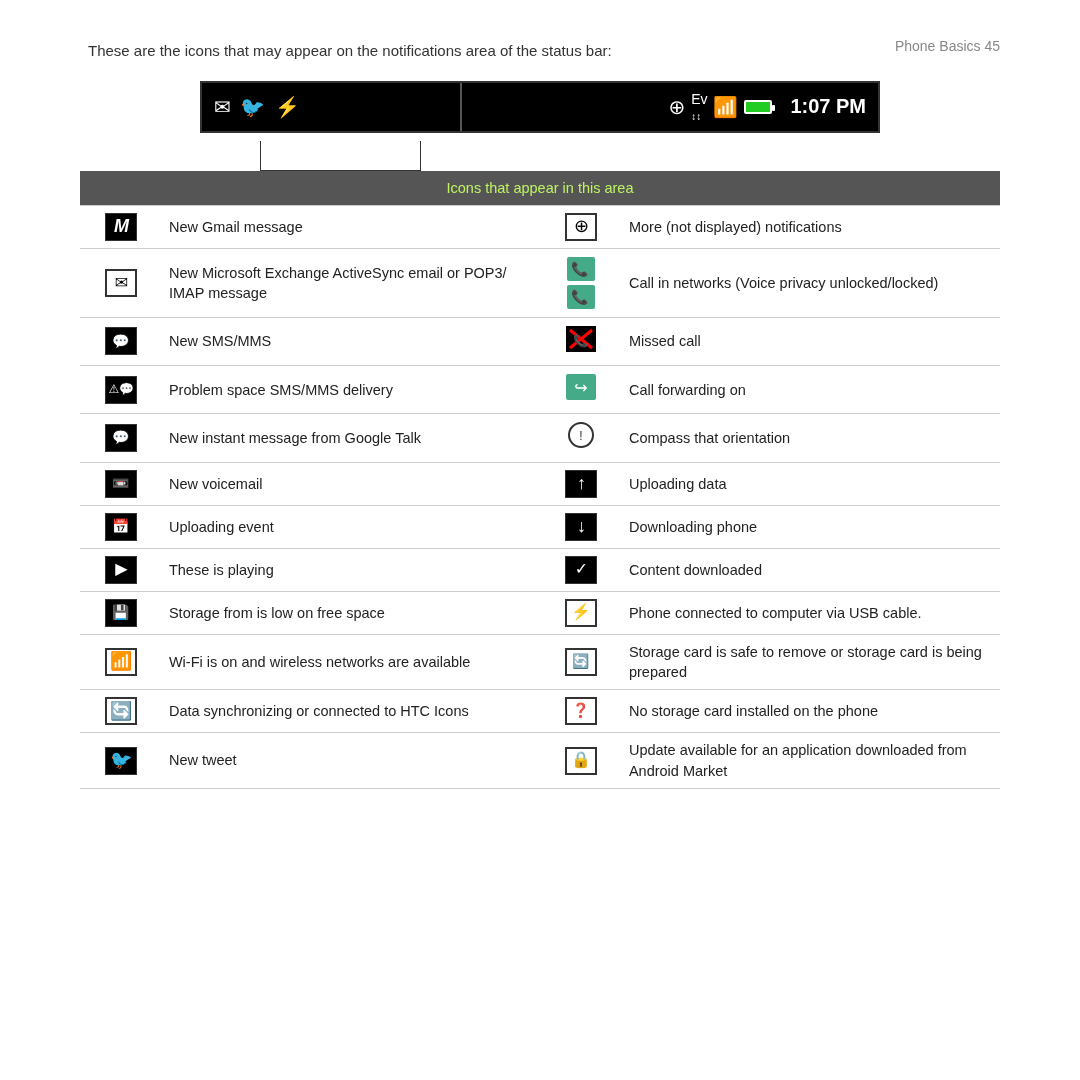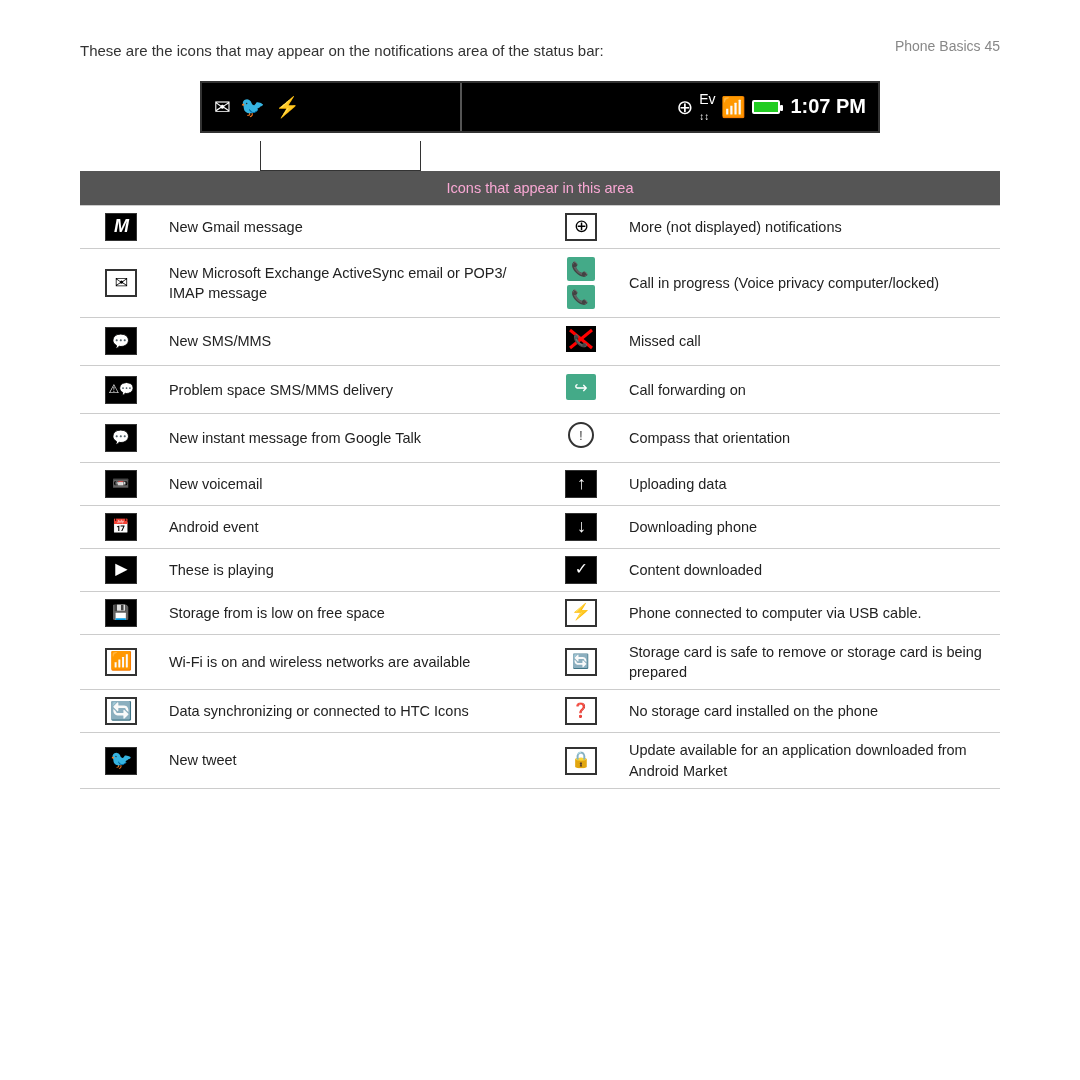--- a/index.html
+++ b/index.html
@@ -33,20 +33,21 @@
       font-weight: bold;
       margin-bottom: 6px;
       margin-top: 10px;
     }
 
     .section-desc {
       font-size: 15px;
       color: #333;
       margin-bottom: 18px;
       line-height: 1.5;
+      margin-left: 8px;
     }
 
     
     .statusbar-wrapper {
       display: flex;
       justify-content: center;
       margin-bottom: 8px;
     }
 
     .statusbar {
@@ -78,21 +79,21 @@
 
     .sb-icon {
       color: #fff;
       font-size: 20px;
     }
 
     .sb-time {
       color: #fff;
       font-size: 20px;
       font-weight: bold;
-      margin-left: 4px;
+      margin-left: 12px;
     }
 
     .battery-icon {
       display: inline-block;
       width: 28px;
       height: 14px;
       border: 2px solid #fff;
       border-radius: 2px;
       position: relative;
       background: #22cc22;
@@ -150,21 +151,21 @@
 
     
     .icon-table {
       width: 100%;
       border-collapse: collapse;
       margin-top: 0;
     }
 
     .table-header {
       background: #555;
-      color: #f9a8d4;
+      color: #bef264;
       text-align: center;
       padding: 8px 0;
       font-size: 15px;
     }
 
     .icon-table td {
       padding: 7px 6px;
       border-bottom: 1px solid #ccc;
       vertical-align: middle;
       font-size: 14.5px;
@@ -272,21 +273,21 @@
             <svg width="30" height="26">
               <rect x="1" y="1" width="28" height="24" fill="#4a8" rx="2"></rect>
               <text x="14" y="18" text-anchor="middle" fill="white" font-size="14">📞</text>
             </svg>
             <svg width="30" height="26">
               <rect x="1" y="1" width="28" height="24" fill="#4a8" rx="2"></rect>
               <text x="14" y="18" text-anchor="middle" fill="white" font-size="14">📞</text>
             </svg>
           </div>
         </td>
-        <td class="label-cell">Call in progress (Voice privacy computer/locked)</td>
+        <td class="label-cell">Call in networks (Voice privacy unlocked/locked)</td>
       </tr>
 
       <tr>
         <td class="icon-cell">
           <span class="icon-box" style="font-size:14px;">💬</span>
         </td>
         <td class="label-cell">New SMS/MMS</td>
         <td class="icon-cell">
           <svg width="32" height="28">
             <rect x="1" y="1" width="30" height="26" fill="#000"></rect>
@@ -334,21 +335,21 @@
         <td class="icon-cell">
           <span class="icon-box" style="font-size:18px;">↑</span>
         </td>
         <td class="label-cell">Uploading data</td>
       </tr>
 
       <tr>
         <td class="icon-cell">
           <span class="icon-box" style="font-size:14px;">📅</span>
         </td>
-        <td class="label-cell">Android event</td>
+        <td class="label-cell">Uploading event</td>
         <td class="icon-cell">
           <span class="icon-box" style="font-size:18px;">↓</span>
         </td>
         <td class="label-cell">Downloading phone</td>
       </tr>
 
       <tr>
         <td class="icon-cell">
           <span class="icon-box" style="font-size:16px;">▶</span>
         </td>

